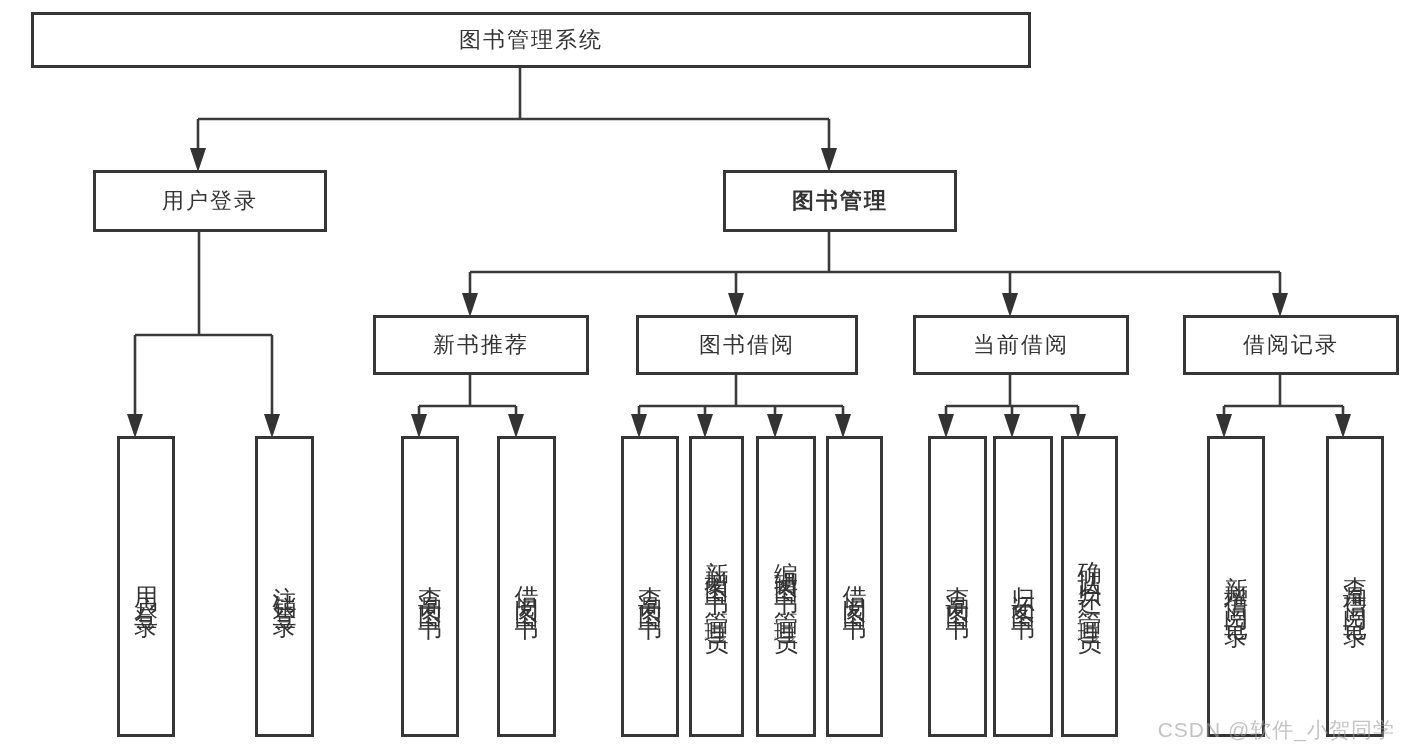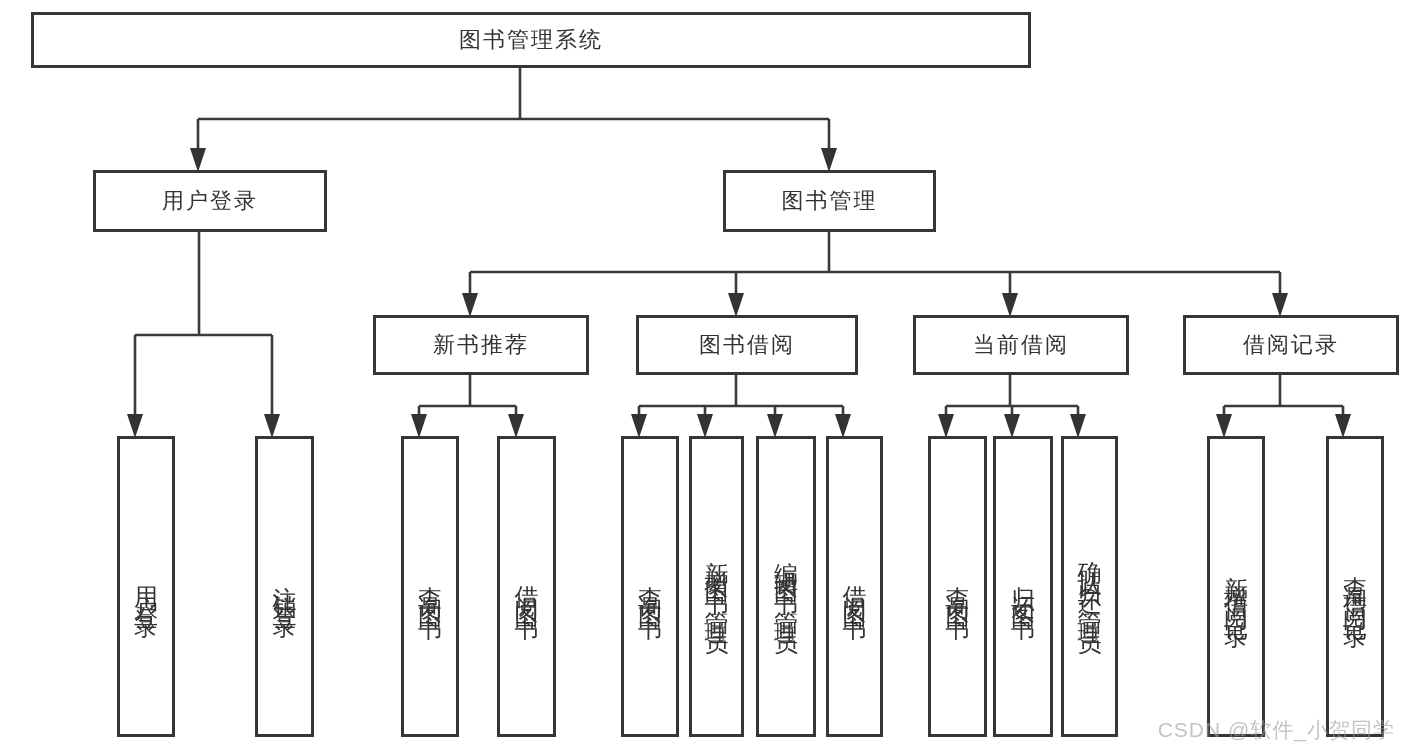--- a/index.html
+++ b/index.html
@@ -103,21 +103,21 @@
     </g>
   </svg>
 
   <div class="node h" style="left:20px;top:12px;width:1000px;height:56px;">
     <span>图书管理系统</span>
   </div>
 
   <div class="node h" style="left:82px;top:170px;width:234px;height:62px;">
     <span>用户登录</span>
   </div>
-  <div class="node h" style="left:712px;top:170px;width:213px;height:62px;">
+  <div class="node h" style="left:712px;top:170px;width:234px;height:62px;font-weight:bold;">
     <span>图书管理</span>
   </div>
 
   <div class="node h" style="left:362px;top:315px;width:216px;height:60px;">
     <span>新书推荐</span>
   </div>
   <div class="node h" style="left:902px;top:315px;width:216px;height:60px;">
     <span>当前借阅</span>
   </div>
   <div class="node h" style="left:625px;top:315px;width:222px;height:60px;">

